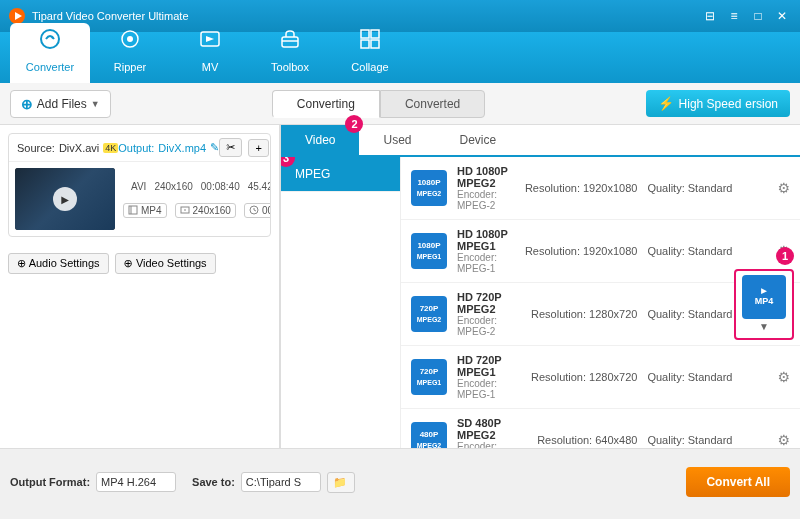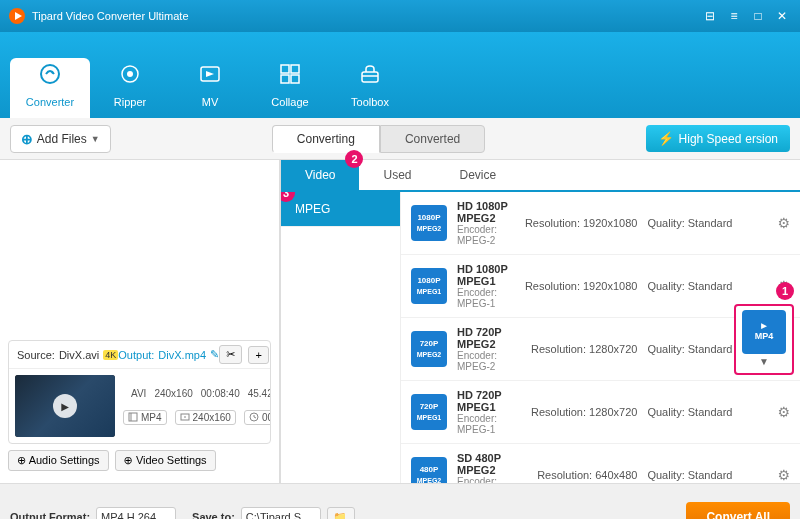--- a/index.html
+++ b/index.html
@@ -18,21 +18,21 @@
     .title-bar-logo { width: 18px; height: 18px; }
     .title-bar-title { color: white; font-size: 11px; }
     .title-bar-controls { display: flex; gap: 4px; }
     .title-bar-controls span {
       color: white; font-size: 12px; cursor: pointer; width: 20px; height: 20px;
       display: flex; align-items: center; justify-content: center;
     }
 
     
     .nav-bar {
-      height: 86px;
+      height: 51px;
       background: linear-gradient(to bottom, #1ab0e8, #0e96cc);
       display: flex;
       align-items: flex-end;
       padding: 0 10px;
     }
     .nav-item {
       display: flex; flex-direction: column; align-items: center; justify-content: center;
       width: 80px; height: 60px; cursor: pointer; border-radius: 6px 6px 0 0;
       color: white; font-size: 11px; gap: 4px; padding-bottom: 6px;
       position: relative;
@@ -80,24 +80,23 @@
       padding: 6px 12px; cursor: pointer; font-size: 12px;
     }
     .speed-icon { font-size: 13px; }
 
     
     .file-panel {
       width: 280px;
       padding: 8px;
       display: flex;
       flex-direction: column;
-      gap: 2px;
+      gap: 12px;
       border-right: 1px solid #ddd;
       background: white;
-      justify-content: flex-end;
     }
 
     .file-item {
       border: 1px solid #ddd;
       border-radius: 4px;
       background: white;
       overflow: hidden;
     }
     .file-item-header {
       display: flex;
@@ -348,37 +347,37 @@
       <svg width="24" height="24" viewBox="0 0 24 24">
           <rect x="3" y="5" width="18" height="14" rx="2" fill="none" stroke="white" stroke-width="1.5"></rect>
           <path d="M8 9 L16 12 L8 15Z" fill="white"></path>
         </svg>
     </span>
     <span style="color:white;font-size:11px;">MV</span>
   </div>
   <div class="nav-item">
     <span class="nav-icon">
       <svg width="24" height="24" viewBox="0 0 24 24">
+          <rect x="4" y="10" width="16" height="10" rx="2" fill="none" stroke="white" stroke-width="1.5"></rect>
+          <path d="M8 10 V7 Q8 4 12 4 Q16 4 16 7 V10" fill="none" stroke="white" stroke-width="1.5"></path>
+          <line x1="4" y1="14" x2="20" y2="14" stroke="white" stroke-width="1.5"></line>
+        </svg>
+    </span>
+    <span style="color:white;font-size:11px;">Toolbox</span>
+  </div>
+  <div class="nav-item">
+    <span class="nav-icon">
+      <svg width="24" height="24" viewBox="0 0 24 24">
           <rect x="3" y="3" width="8" height="8" fill="none" stroke="white" stroke-width="1.5"></rect>
           <rect x="13" y="3" width="8" height="8" fill="none" stroke="white" stroke-width="1.5"></rect>
           <rect x="3" y="13" width="8" height="8" fill="none" stroke="white" stroke-width="1.5"></rect>
           <rect x="13" y="13" width="8" height="8" fill="none" stroke="white" stroke-width="1.5"></rect>
         </svg>
     </span>
     <span style="color:white;font-size:11px;">Collage</span>
-  </div>
-  <div class="nav-item">
-    <span class="nav-icon">
-      <svg width="24" height="24" viewBox="0 0 24 24">
-          <rect x="4" y="10" width="16" height="10" rx="2" fill="none" stroke="white" stroke-width="1.5"></rect>
-          <path d="M8 10 V7 Q8 4 12 4 Q16 4 16 7 V10" fill="none" stroke="white" stroke-width="1.5"></path>
-          <line x1="4" y1="14" x2="20" y2="14" stroke="white" stroke-width="1.5"></line>
-        </svg>
-    </span>
-    <span style="color:white;font-size:11px;">Toolbox</span>
   </div>
 </div>
 
 <div class="toolbar">
   <button class="add-files-btn">
     <span class="plus">⊕</span>
     <span>Add Files</span>
     <span class="arrow">▼</span>
   </button>
   <div class="tabs-center">

